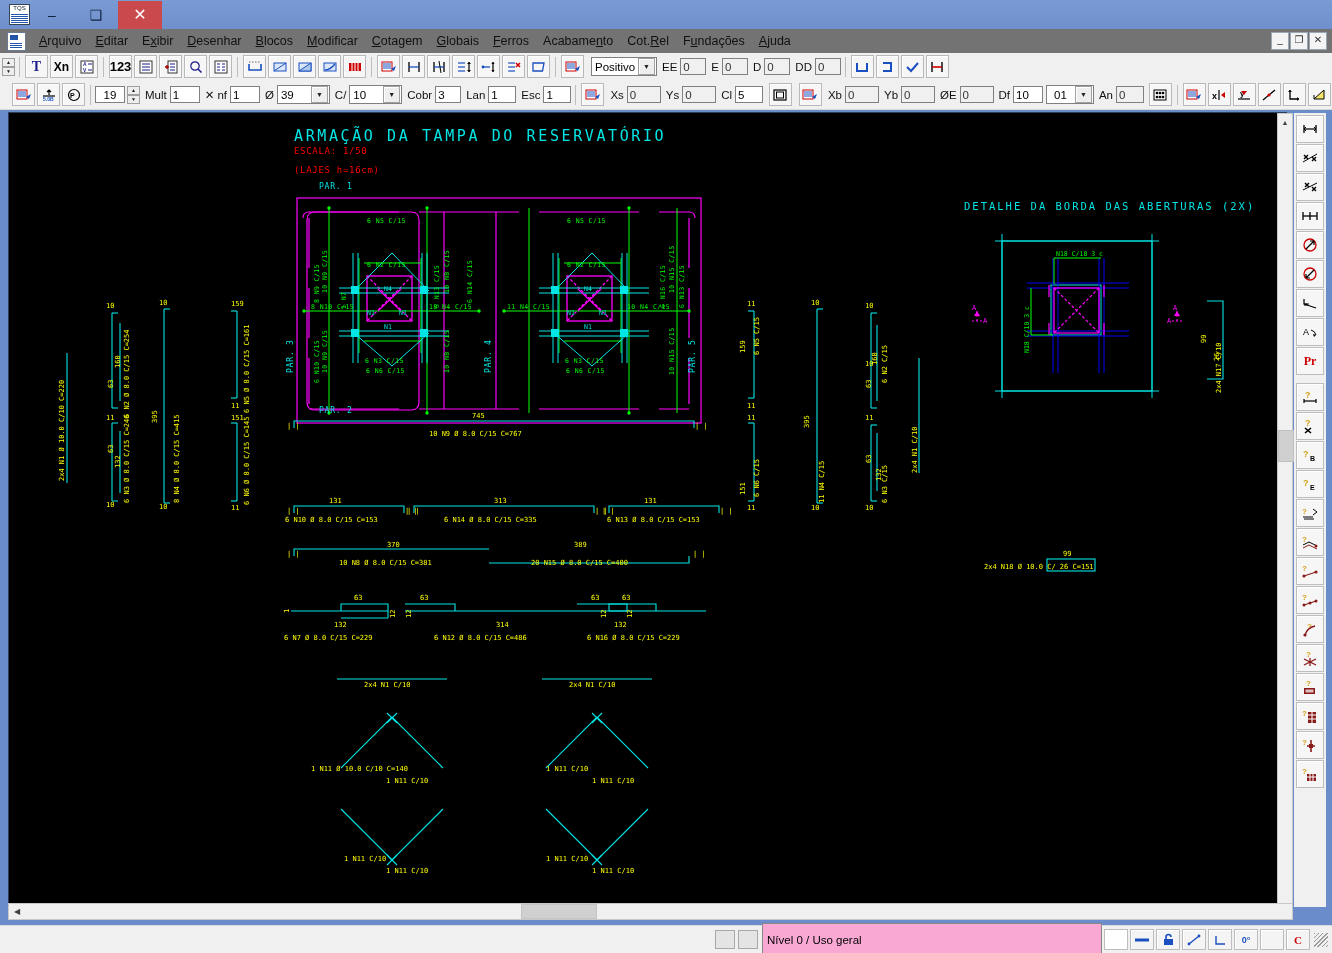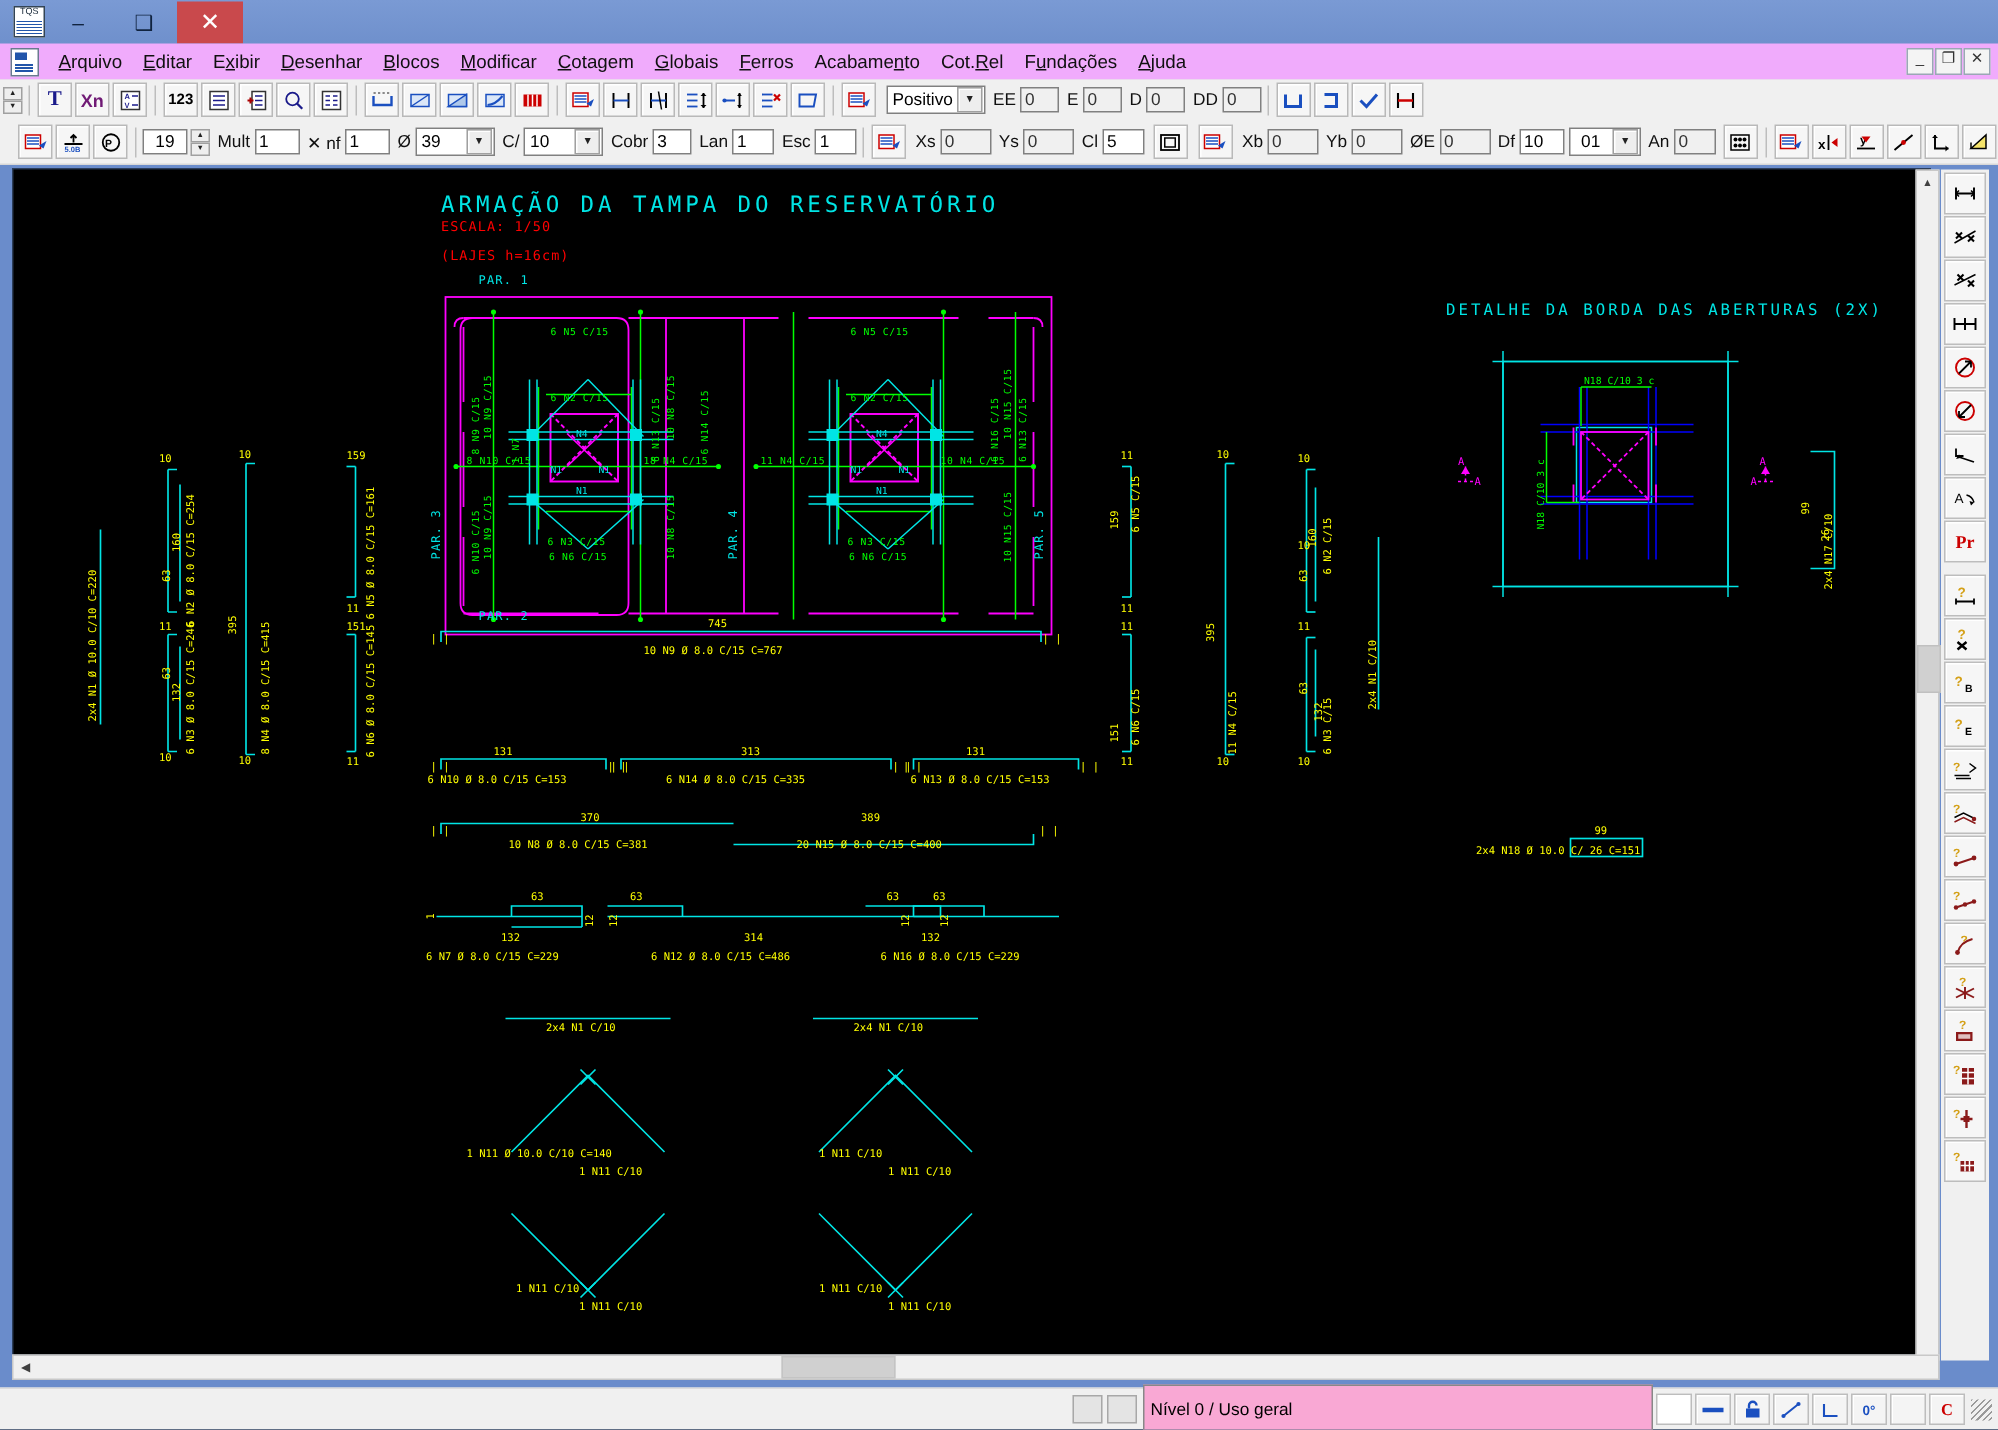--- a/index.html
+++ b/index.html
@@ -15,21 +15,21 @@
      text-align:center;color:#123;font-family:"Liberation Sans",sans-serif;}
   #tqs-logo:after{content:"";position:absolute;left:1px;right:1px;bottom:1px;height:9px;
      background:repeating-linear-gradient(0deg,#2255aa 0 1px,#fff 1px 2px);}
   #win-title{flex:1;text-align:center;font-size:14.5px;color:#0c1b33;letter-spacing:.1px;
      margin-right:120px;white-space:nowrap;overflow:hidden;}
   .wbtn{width:44px;height:28px;display:flex;align-items:center;justify-content:center;
      font-size:14px;color:#10233f;flex:none;}
   .wbtn.close{background:#c9494c;color:#fff;font-size:16px;}
 
   
-  #menubar{position:absolute;left:0;top:29px;width:1332px;height:24px;background:#f0abfc;
+  #menubar{position:absolute;left:0;top:29px;width:1332px;height:24px;background:#737373;
      display:flex;align-items:center;border-bottom:1px solid #dcdcdc;}
   #mdi-icon{width:17px;height:17px;margin:0 6px 0 7px;background:#fff;border:1px solid #6a7a90;
      position:relative;flex:none;}
   #mdi-icon:before{content:"";position:absolute;left:2px;top:2px;width:8px;height:5px;background:#2255aa;}
   #mdi-icon:after{content:"";position:absolute;left:2px;bottom:2px;right:3px;height:6px;
      background:repeating-linear-gradient(0deg,#2255aa 0 1px,#fff 1px 2px);}
   .menu-item{font-size:12.5px;color:#101010;padding:3px 7px;cursor:default;white-space:nowrap;}
   .menu-item u{text-decoration:underline;}
   #mdi-btns{margin-left:auto;display:flex;margin-right:5px;}
   .mdibtn{width:16px;height:16px;border:1px solid #9aa7b5;background:#f4f4f4;margin-left:1px;
@@ -134,34 +134,34 @@
     <div class="spin">
         <div>▲</div>
         <div>▼</div>
       </div>
 
     <div class="tb-sep"></div>
     <div class="tbtn">
         <span style="font-size:14px;font-family:'Liberation Serif',serif;color:#1a1a8a;">T</span>
       </div>
     <div class="tbtn">
-        <span style="font-size:12px;color:#701a75;">Xn</span>
+        <span style="font-size:12px;color:#000000;">Xn</span>
       </div>
     <div class="tbtn">
       <svg width="14" height="14" viewBox="0 0 14 14">
           <rect x="1" y="1" width="12" height="12" fill="#fff" stroke="#333"></rect>
           <text x="3" y="6" font-size="5" fill="#1a1a8a">A</text>
           <text x="3" y="12" font-size="5" fill="#1a1a8a">V</text>
           <line x1="8" y1="4" x2="12" y2="4" stroke="#1a1a8a"></line>
           <line x1="8" y1="10" x2="12" y2="10" stroke="#1a1a8a"></line>
         </svg>
     </div>
     <div class="tb-sep"></div>
     <div class="tbtn">
-        <span style="font-size:10px;color:#000;font-weight:bold;">123</span>
+        <span style="font-size:13px;color:#000;font-weight:bold;">123</span>
       </div>
     <div class="tbtn">
       <svg width="14" height="14" viewBox="0 0 14 14">
           <rect x="1" y="1" width="12" height="12" fill="#fff" stroke="#333"></rect>
           <g stroke="#1a1a8a">
             <line x1="3" y1="4" x2="11" y2="4"></line>
             <line x1="3" y1="7" x2="11" y2="7"></line>
             <line x1="3" y1="10" x2="11" y2="10"></line>
           </g>
         </svg>

